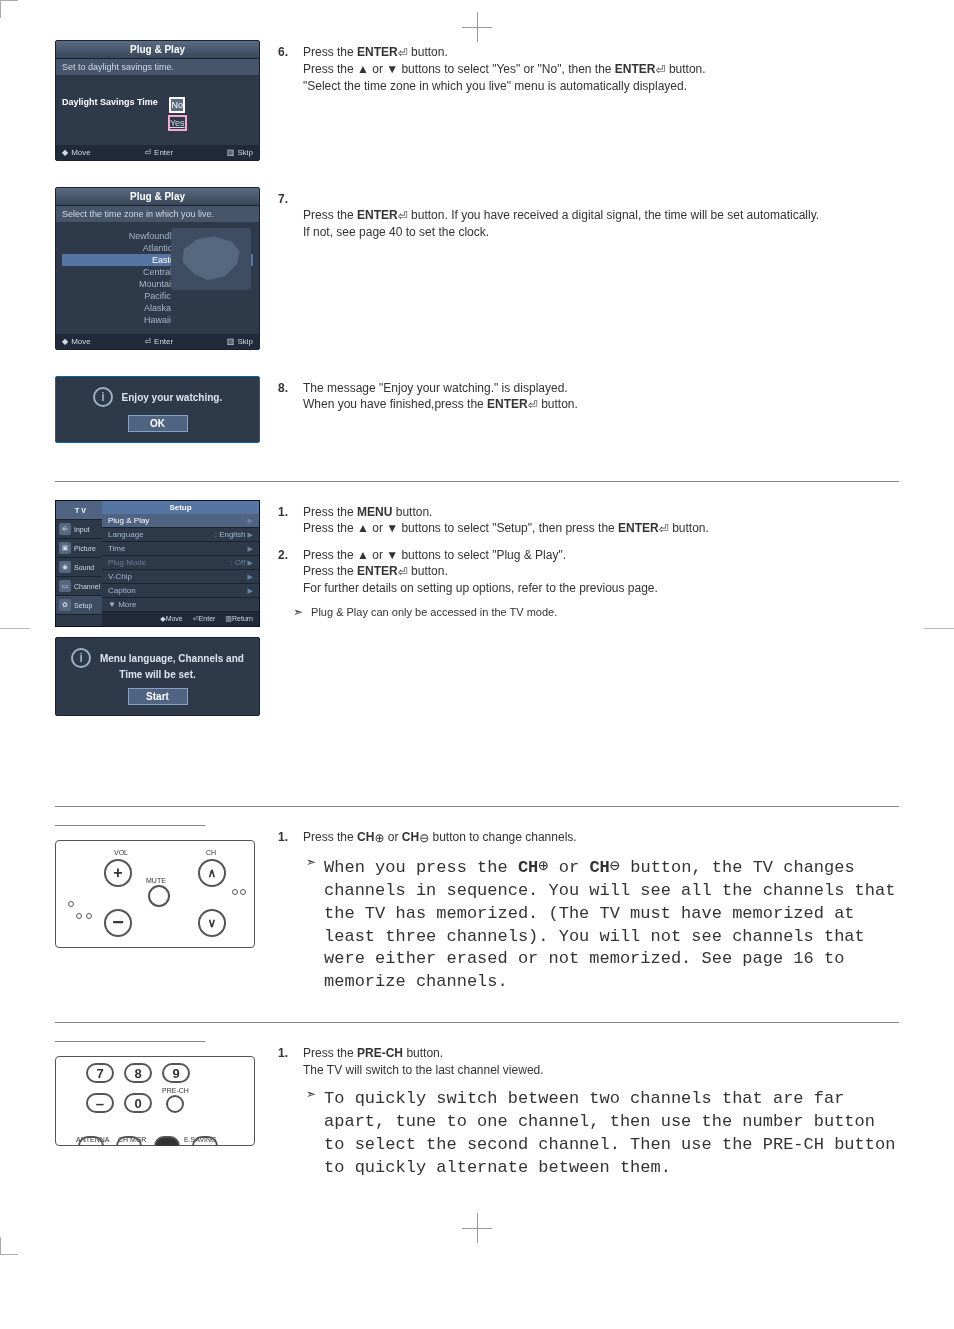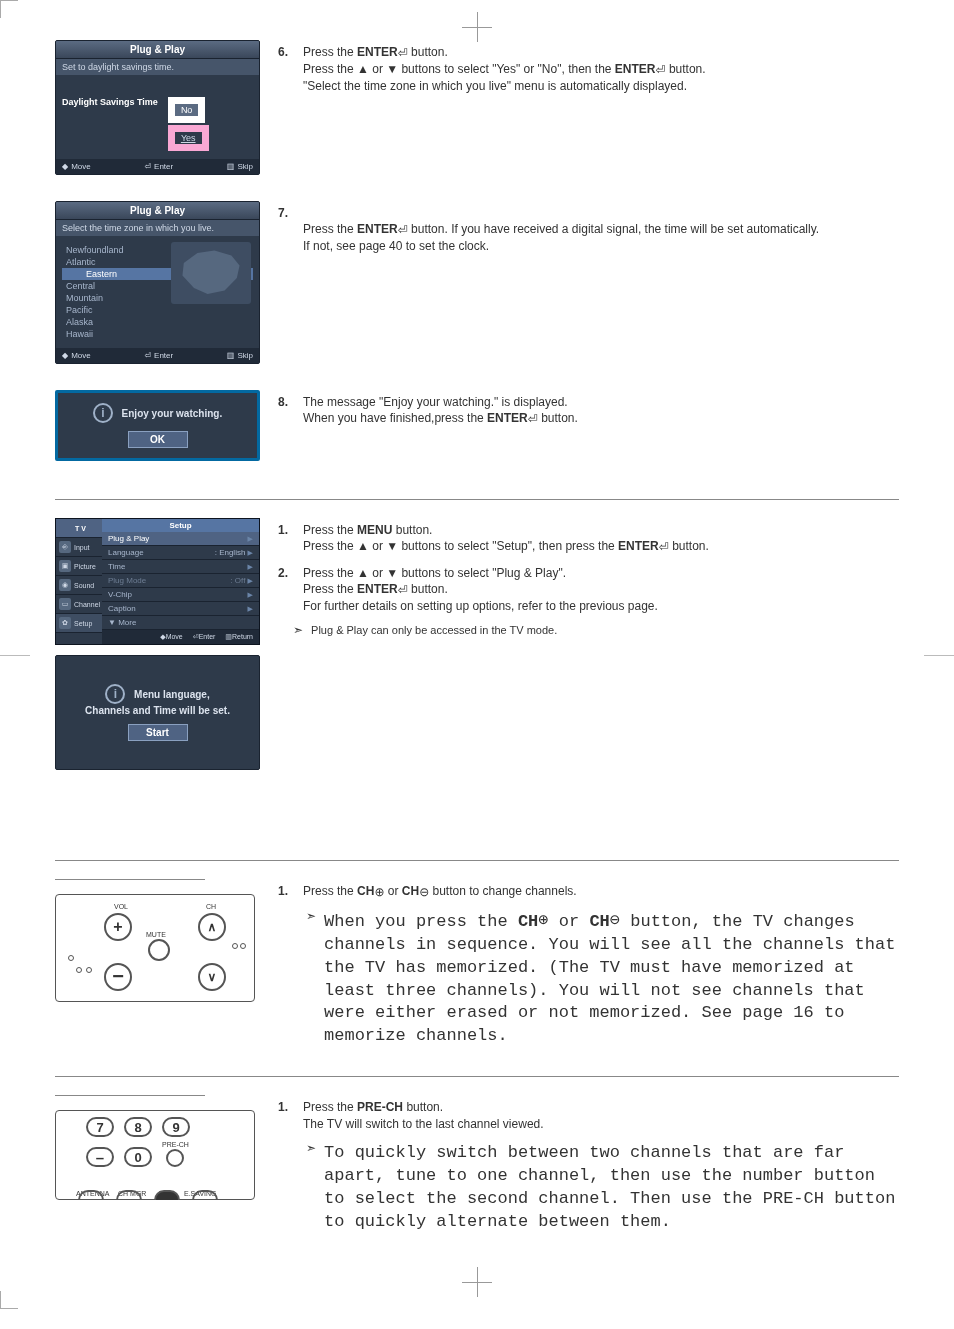--- a/index.html
+++ b/index.html
@@ -34,41 +34,41 @@
     background:#2e3a4a; border:1px solid #1a2330; color:#dce3ee;
     font-size:9px; margin-bottom:10px; border-radius:2px;
     overflow:hidden;
   }
   .osd .title-bar {
     background: linear-gradient(#5b6b82,#3a475a);
     text-align:center; padding:3px 0; font-weight:bold; font-size:10px;
     border-bottom:1px solid #1a2330; color:#fff;
   }
   .osd .subtitle { background:#46556a; padding:3px 6px; color:#cfd8e6; font-size:9px; }
-  .osd .body { padding:8px 6px; min-height:70px; position:relative; }
+  .osd .body { padding:8px 6px; min-height:70px; position:relative;text-align:center; }
   .osd .footer {
     background:#202a38; padding:3px 6px; display:flex; justify-content:space-between;
     font-size:8px; color:#cfd8e6;
   }
   .osd .footer span { display:flex; align-items:center; gap:3px; }
   .option-box {
-    display:inline-block; border:7px solid #f9a8d4; padding:1px 6px;
+    display:inline-block; border:2px solid #f9a8d4; padding:1px 0;
     font-size:9px; color:#cfd8e6; margin-left:4px;
   }
   .option-box.sel { background:#5b6b82; border-color:#fff; color:#fff; }
   .tz-list { list-style:none; }
   .tz-list li { padding:1px 4px; color:#a7b6cc; font-size:9px; }
   .tz-list li.sel { background:#5675a3; color:#fff;padding-left:24px; }
   .map-placeholder {
     position:absolute; right:8px; top:6px; width:80px; height:62px;
     background:#3e4d62; border-radius:3px;
   }
   .map-placeholder::after { content:""; position:absolute; inset:6px; background:#56687f; clip-path: polygon(10% 30%,30% 10%,55% 5%,80% 15%,92% 35%,88% 60%,70% 85%,45% 92%,25% 80%,8% 55%); }
   .panel-msg {
-    background:#2e3a4a; border:3px solid #0369a1; padding:10px 8px;
+    background:#2e3a4a; border:1px solid #0369a1; padding:10px 8px;
     text-align:center; color:#dce3ee; font-size:10px; border-radius:2px;
     margin-bottom:10px;
   }
   .panel-msg .info-ico {
     display:inline-flex; width:20px; height:20px; border:2px solid #9fb1c8;
     border-radius:50%; align-items:center; justify-content:center;
     font-weight:bold; color:#9fb1c8; margin-right:6px; font-size:12px;
     vertical-align:middle;
   }
   .panel-msg .msg-text { display:inline-block; vertical-align:middle; font-weight:bold; }
@@ -101,21 +101,21 @@
     display:flex; justify-content:space-between; align-items:center;
     padding:2px 6px; border-bottom:1px solid #1a2330; color:#a7b6cc;
   }
   .setup-main .mi .arrow { color:#6b85a8; font-size:7px; }
   .setup-main .mi.hl { background:#4f6383; color:#fff; }
   .setup-main .ftr {
     background:#202a38; padding:3px 6px; display:flex; justify-content:flex-end;
     gap:10px; font-size:7px;
   }
   .info-panel {
-    background:#2e3a4a; border:1px solid #1a2330; padding:28px;
+    background:#2e3a4a; border:1px solid #1a2330; padding:10px;
     text-align:center; margin-top:10px; color:#dce3ee; font-size:10px;
     border-radius:2px;
   }
   .info-panel .start-btn {
     margin:8px auto 0; display:block; width:60px; padding:2px 0;
     background:#4f6383; border:1px solid #8aa0c0; color:#fff; font-size:10px;
     text-align:center; font-weight:bold;
   }
 
   

